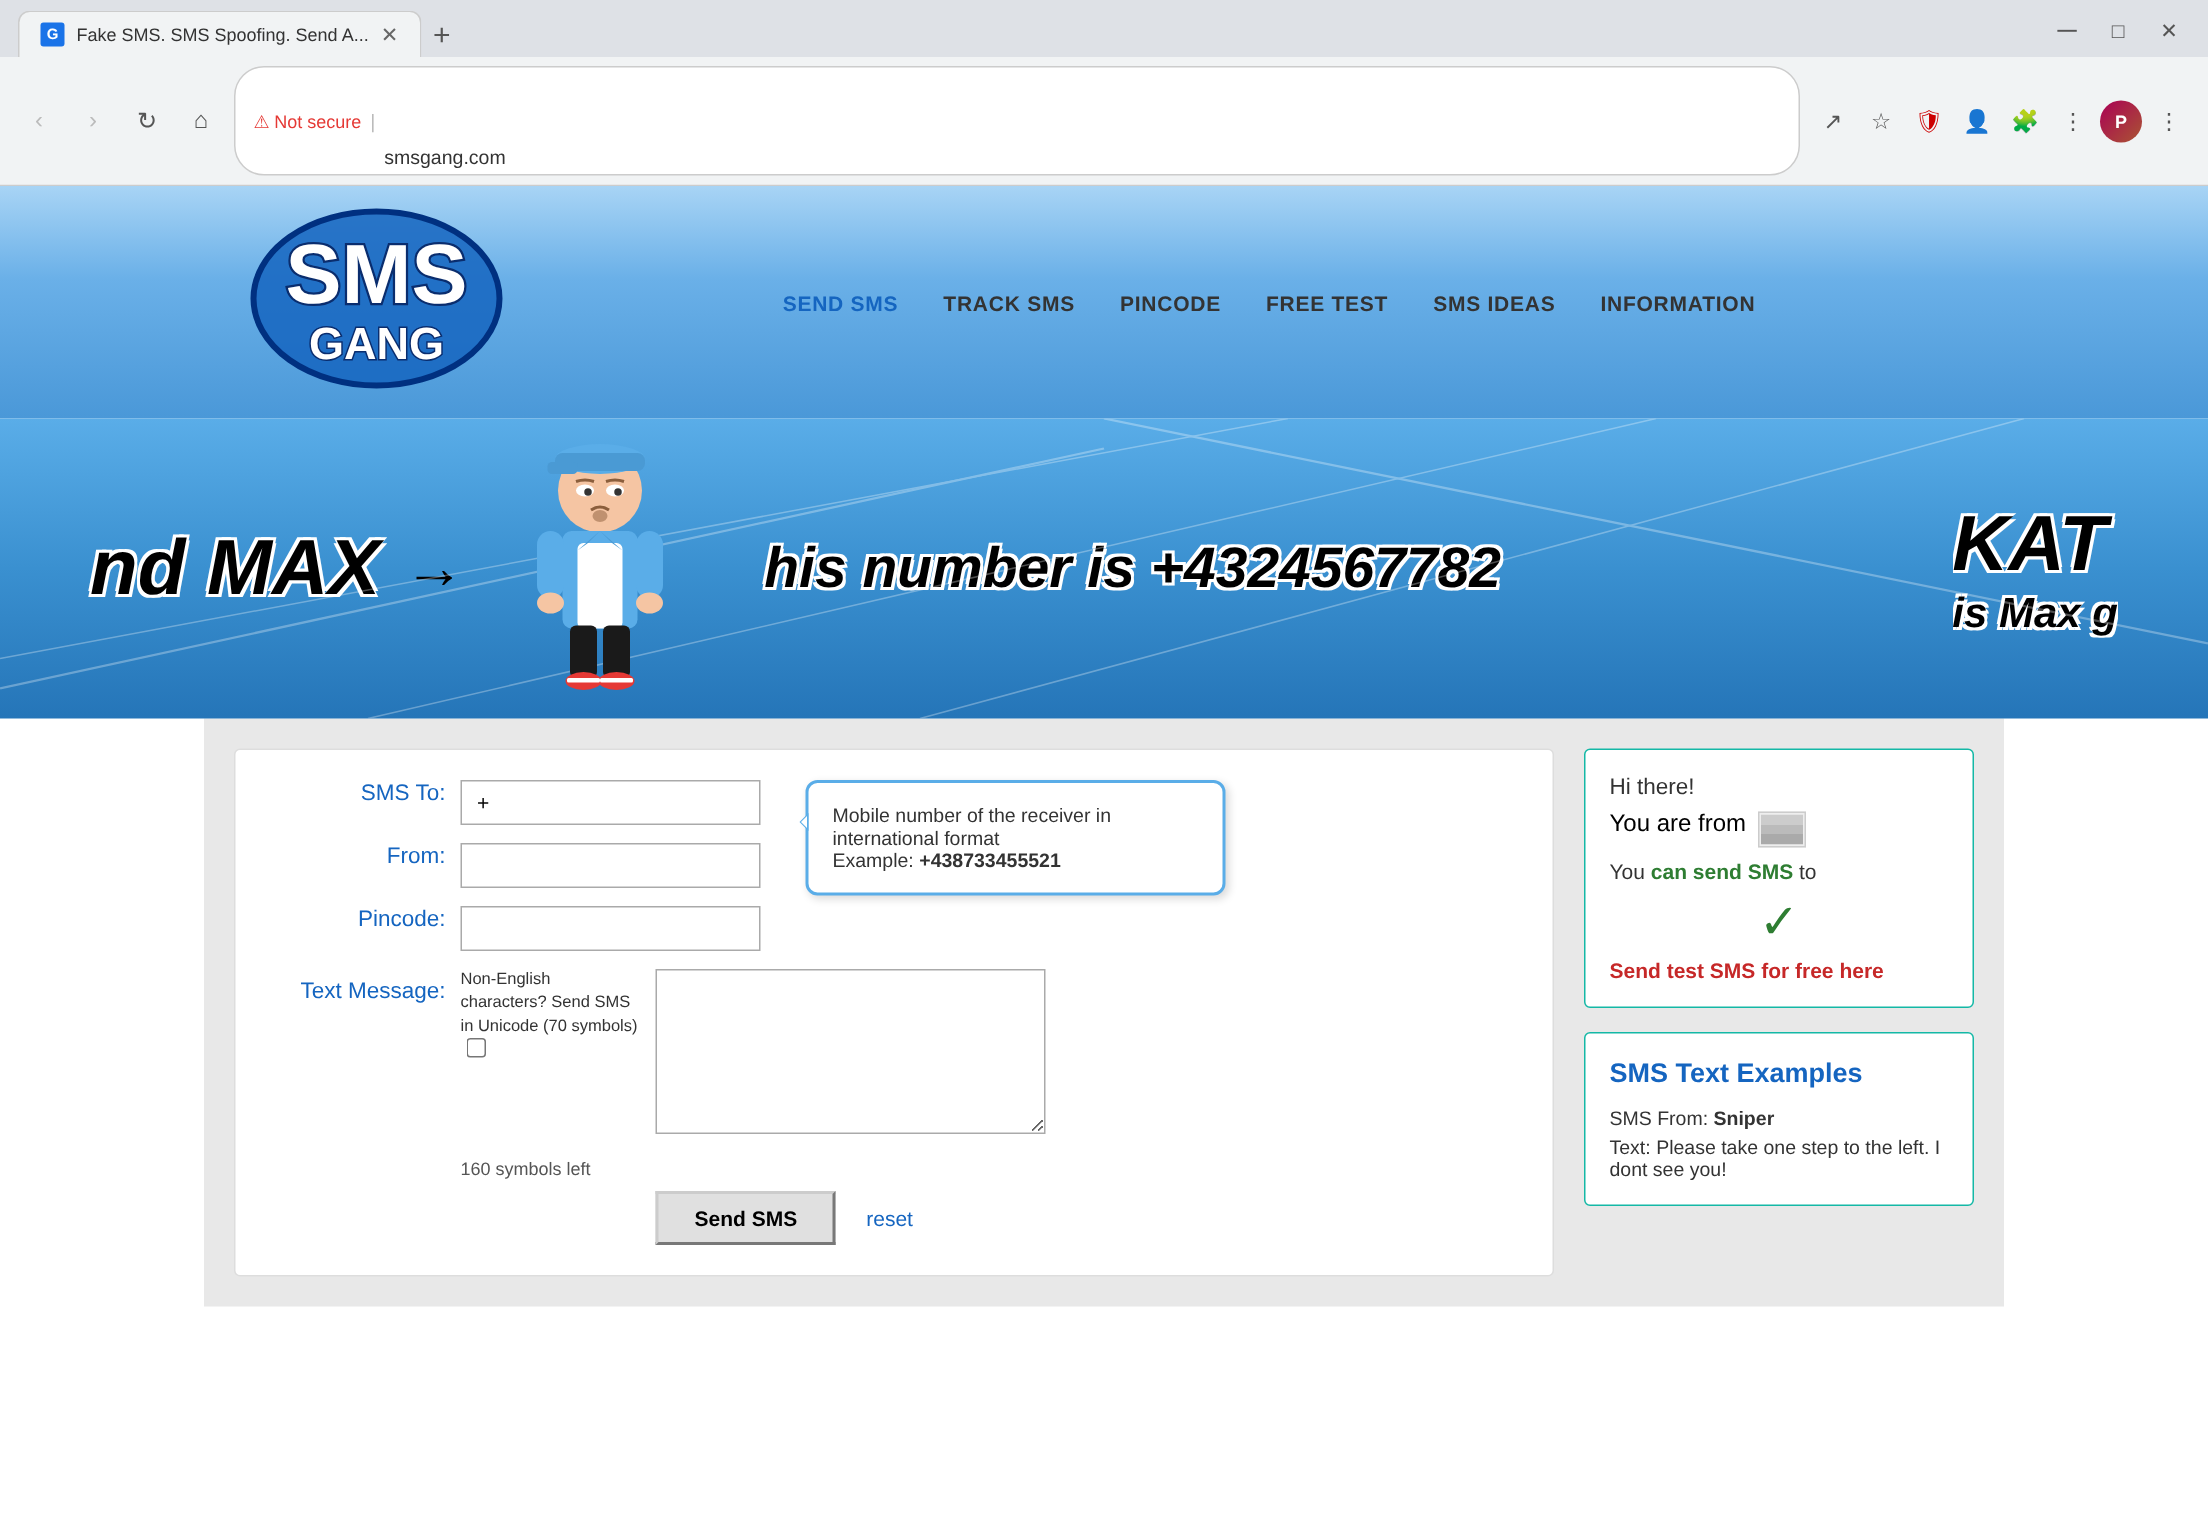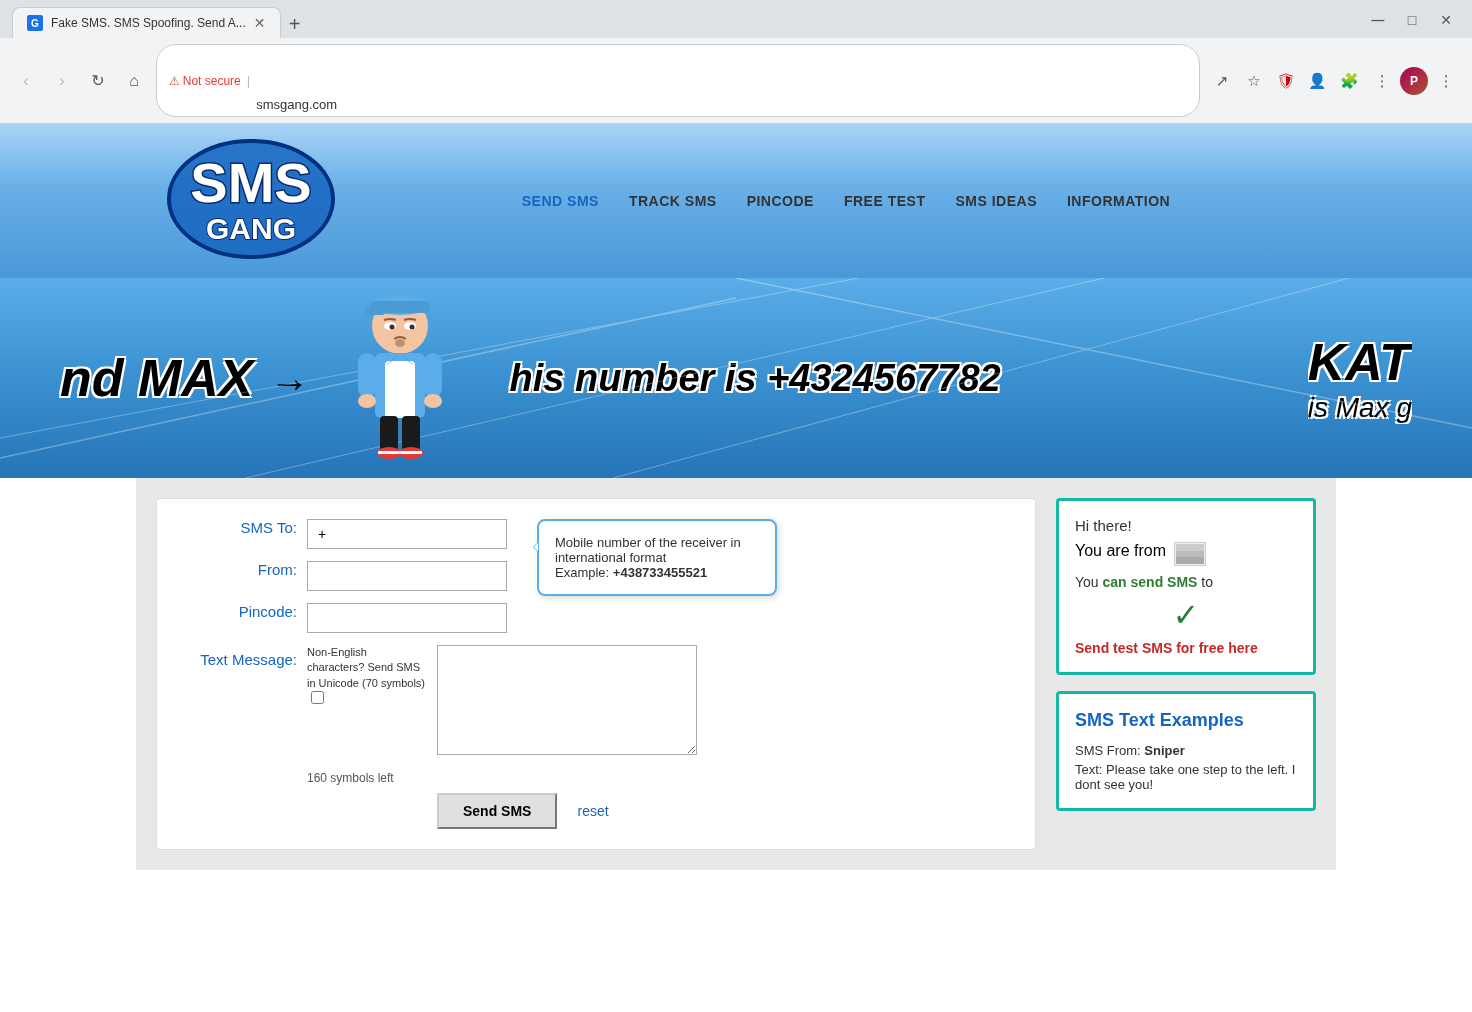--- a/index.html
+++ b/index.html
@@ -273,21 +273,21 @@
 
     
     .tooltip-bubble {
       position: absolute;
       top: 20px;
       left: 380px;
       background: white;
       border: 2px solid #5aade8;
       border-radius: 8px;
       padding: 14px 16px;
-      width: 240px;
+      width: 280px;
       font-size: 13px;
       color: #333;
       z-index: 100;
       box-shadow: 2px 2px 6px rgba(0,0,0,0.15);
     }
     .tooltip-bubble::before {
       content: '';
       position: absolute;
       left: -12px;
       top: 20px;
@@ -304,21 +304,21 @@
     }
     .tooltip-example-bold { font-weight: bold; }
 
     
     .sidebar {
       width: 260px;
       flex-shrink: 0;
     }
     .sidebar-card {
       background: white;
-      border: 3px solid #14b8a6;
+      border: 1px solid #14b8a6;
       padding: 16px;
       border-radius: 4px;
       margin-bottom: 16px;
     }
     .sidebar-hi {
       font-size: 15px;
       color: #333;
       margin-bottom: 8px;
     }
     .sidebar-from-row {
@@ -506,21 +506,21 @@
 
           <rect x="38" y="160" width="22" height="3" rx="1" fill="white"></rect>
           <rect x="60" y="160" width="22" height="3" rx="1" fill="white"></rect>
         </svg>
       </div>
 
       <span class="hero-center-text">his number is +4324567782</span>
 
       <div style="margin-left:auto;overflow:hidden;">
         <div class="hero-text-right">KAT</div>
-        <div style="font-size:28px;font-weight:400;color:black;text-shadow:-2px -2px 0 white,2px -2px 0 white,-2px 2px 0 white,2px 2px 0 white;font-style:italic;">is Max g</div>
+        <div style="font-size:28px;font-weight:700;color:black;text-shadow:-2px -2px 0 white,2px -2px 0 white,-2px 2px 0 white,2px 2px 0 white;font-style:italic;">is Max g</div>
       </div>
     </div>
   </div>
 
   <div class="main-content">
     <div class="content-left">
 
       <div class="form-card">
 
         <div class="tooltip-bubble">

